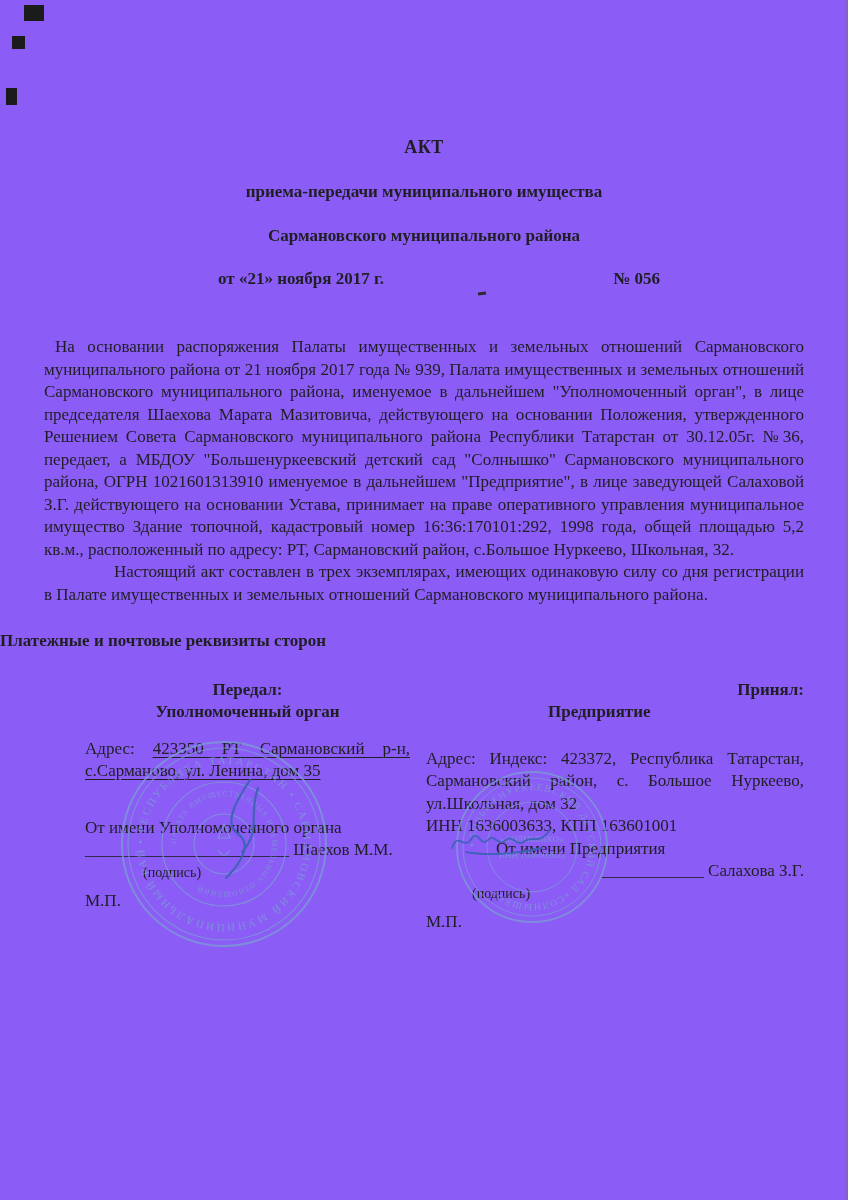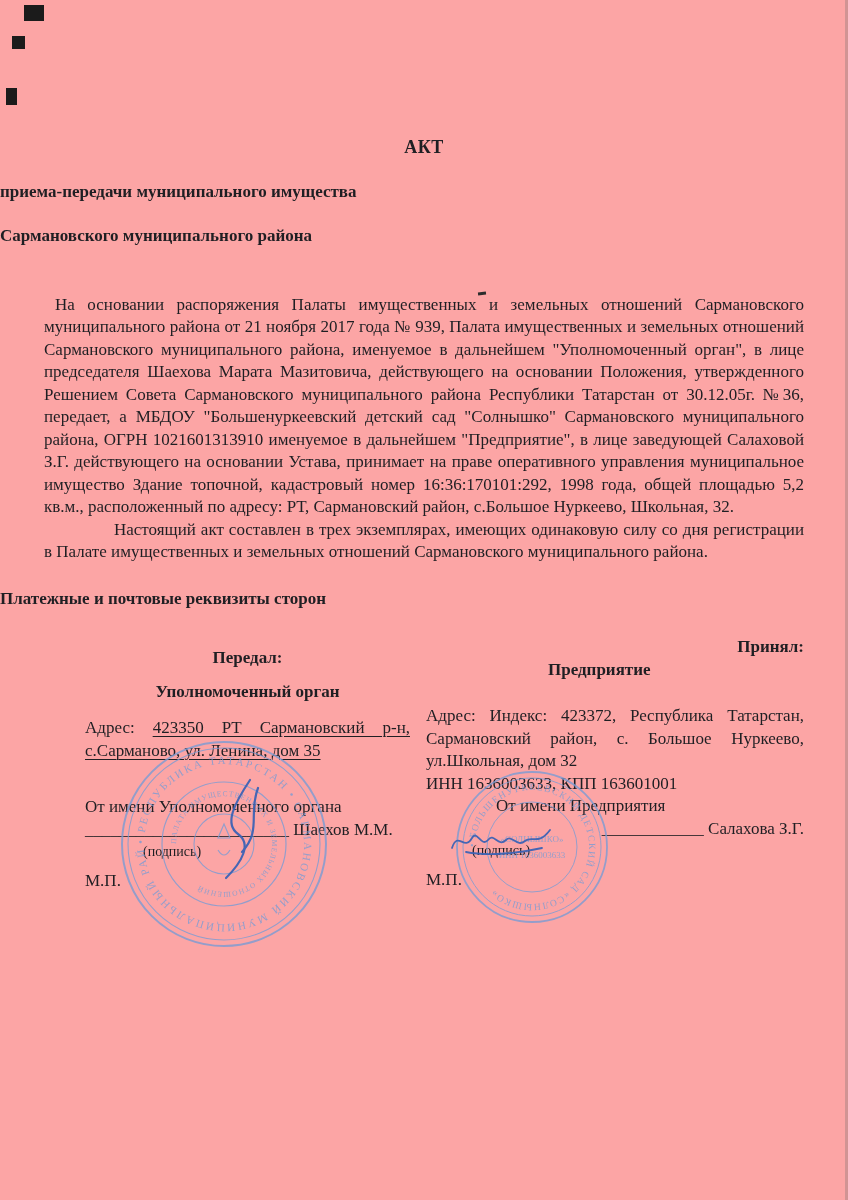--- a/index.html
+++ b/index.html
@@ -1,46 +1,46 @@
 <!DOCTYPE html>
 <html><head>
 <meta charset="utf-8">
 <style>
   html,body { margin:0; padding:0; background:#e9e9e9; }
   .page {
     position:relative; width:848px; height:1200px; margin:0 auto;
-    background:#fca5a5; overflow:hidden;
+    background:#8b5cf6; overflow:hidden;
     font-family:"Liberation Serif","DejaVu Serif",serif;
     color:#1f1f23; font-size:17px; line-height:22.5px;
   }
   
   .artifact { position:absolute; background:#1b1b1b; }
   .a1 { left:24px; top:5px;  width:20px; height:16px; }
   .a2 { left:12px; top:36px; width:13px; height:13px; }
   .a3 { left:6px;  top:88px; width:11px; height:17px; }
   .edge-right { position:absolute; right:0; top:0; width:3px; height:1200px;
                 background:rgba(110,110,110,0.30); }
   .dash-mark { position:absolute; left:478px; top:292px; width:8px; height:3px;
                background:#2c2c2c; transform:rotate(-6deg); }
 
   .title { padding-top:136px; text-align:center; font-size:18px; font-weight:700; letter-spacing:.5px; }
-  .subtitle { margin-top:22px; font-weight:700; }
+  .subtitle { margin-top:22px; text-align:center; font-weight:700; }
   .date-row { margin-top:20px; display:flex; justify-content:space-between;
               padding:0 188px 0 218px; font-weight:700; }
 
   .par { margin:46px 44px 0 44px; text-align:justify; text-indent:11px; }
   .par2 { margin:0 44px; text-align:justify; text-indent:70px; }
 
   .req-heading { margin-top:24px; font-weight:700; }
 
   .cols { display:flex; margin-top:26px; padding:0 44px 0 85px; gap:16px; }
   .col-left { width:325px; }
   .col-right { width:378px; }
 
-  .role-left, .name-left { font-weight:700; text-align:center;margin-top:11px; }
+  .role-left, .name-left { font-weight:700; text-align:center; }
   .role-right { font-weight:700; padding-left:57px;text-align:right; }
   .name-right { font-weight:700; padding-left:122px; }
 
   .addr-left { margin-top:14px; text-align:justify; }
   .u { text-decoration:underline; text-decoration-thickness:1px; text-underline-offset:3px; }
   .addr-right { margin-top:24px; text-align:justify; }
 
   .on-behalf-left { margin-top:34px; }
   .on-behalf-right { text-indent:70px; }
 
@@ -65,20 +65,24 @@
   <div class="artifact a1"></div>
   <div class="artifact a2"></div>
   <div class="artifact a3"></div>
   <div class="edge-right"></div>
   <div class="dash-mark"></div>
 
   <div class="title">АКТ</div>
   <div class="subtitle">приема-передачи муниципального имущества</div>
   <div class="subtitle">Сармановского муниципального района</div>
 
+  <div class="date-row">
+    <span>от «21» ноября 2017 г.</span>
+    <span>№ 056</span>
+  </div>
 
   <p class="par">На основании распоряжения Палаты имущественных и земельных отношений Сармановского муниципального района от 21 ноября 2017 года № 939, Палата имущественных и земельных отношений Сармановского муниципального района, именуемое в дальнейшем "Уполномоченный орган", в лице председателя Шаехова Марата Мазитовича, действующего на основании Положения, утвержденного Решением Совета Сармановского муниципального района Республики Татарстан от 30.12.05г. №36, передает, а МБДОУ "Большенуркеевский детский сад "Солнышко" Сармановского муниципального района, ОГРН 1021601313910 именуемое в дальнейшем "Предприятие", в лице заведующей Салаховой З.Г. действующего на основании Устава, принимает на праве оперативного управления муниципальное имущество Здание топочной, кадастровый номер 16:36:170101:292, 1998 года, общей площадью 5,2 кв.м., расположенный по адресу: РТ, Сармановский район, с.Большое Нуркеево, Школьная, 32.</p>
   <p class="par2">Настоящий акт составлен в трех экземплярах, имеющих одинаковую силу со дня регистрации в Палате имущественных и земельных отношений Сармановского муниципального района.</p>
 
   <div class="req-heading">Платежные и почтовые реквизиты сторон</div>
 
   <div class="cols">
 
     <div class="col-left">
       <div class="role-left">Передал:</div>

